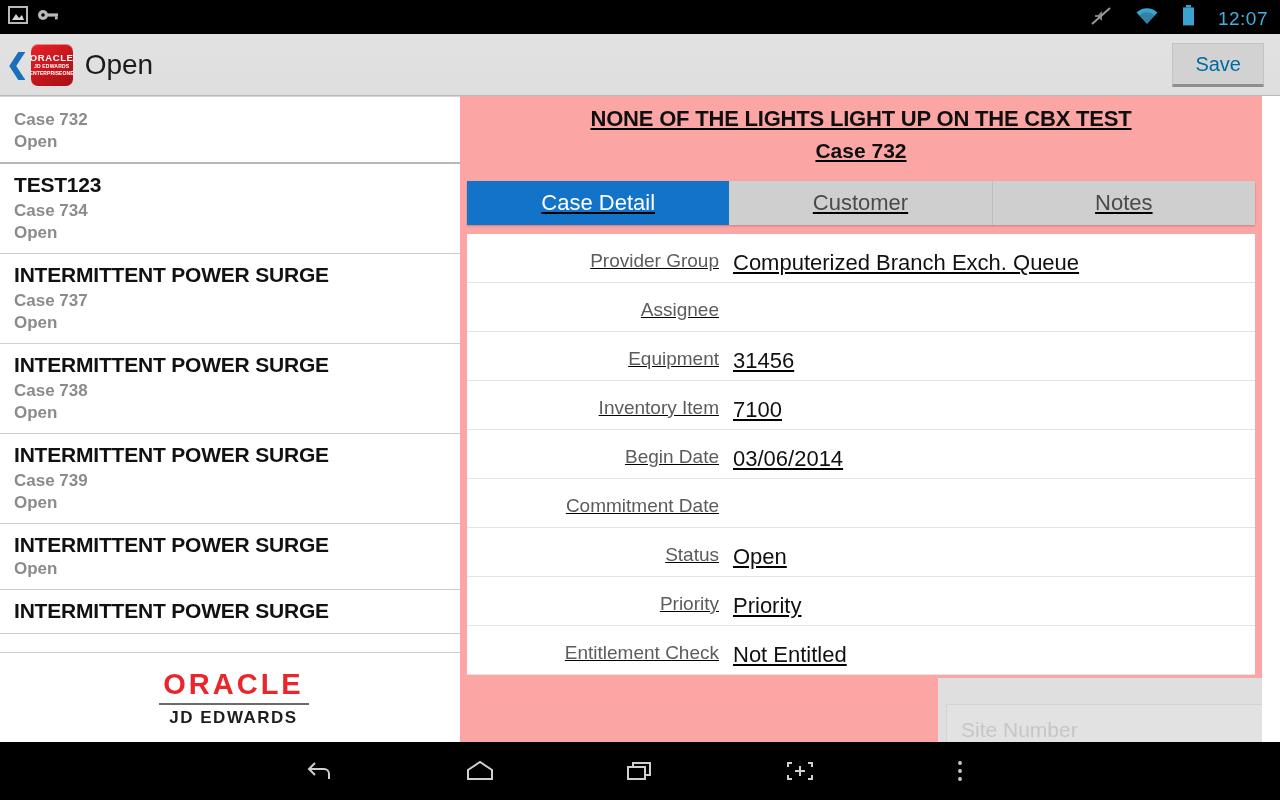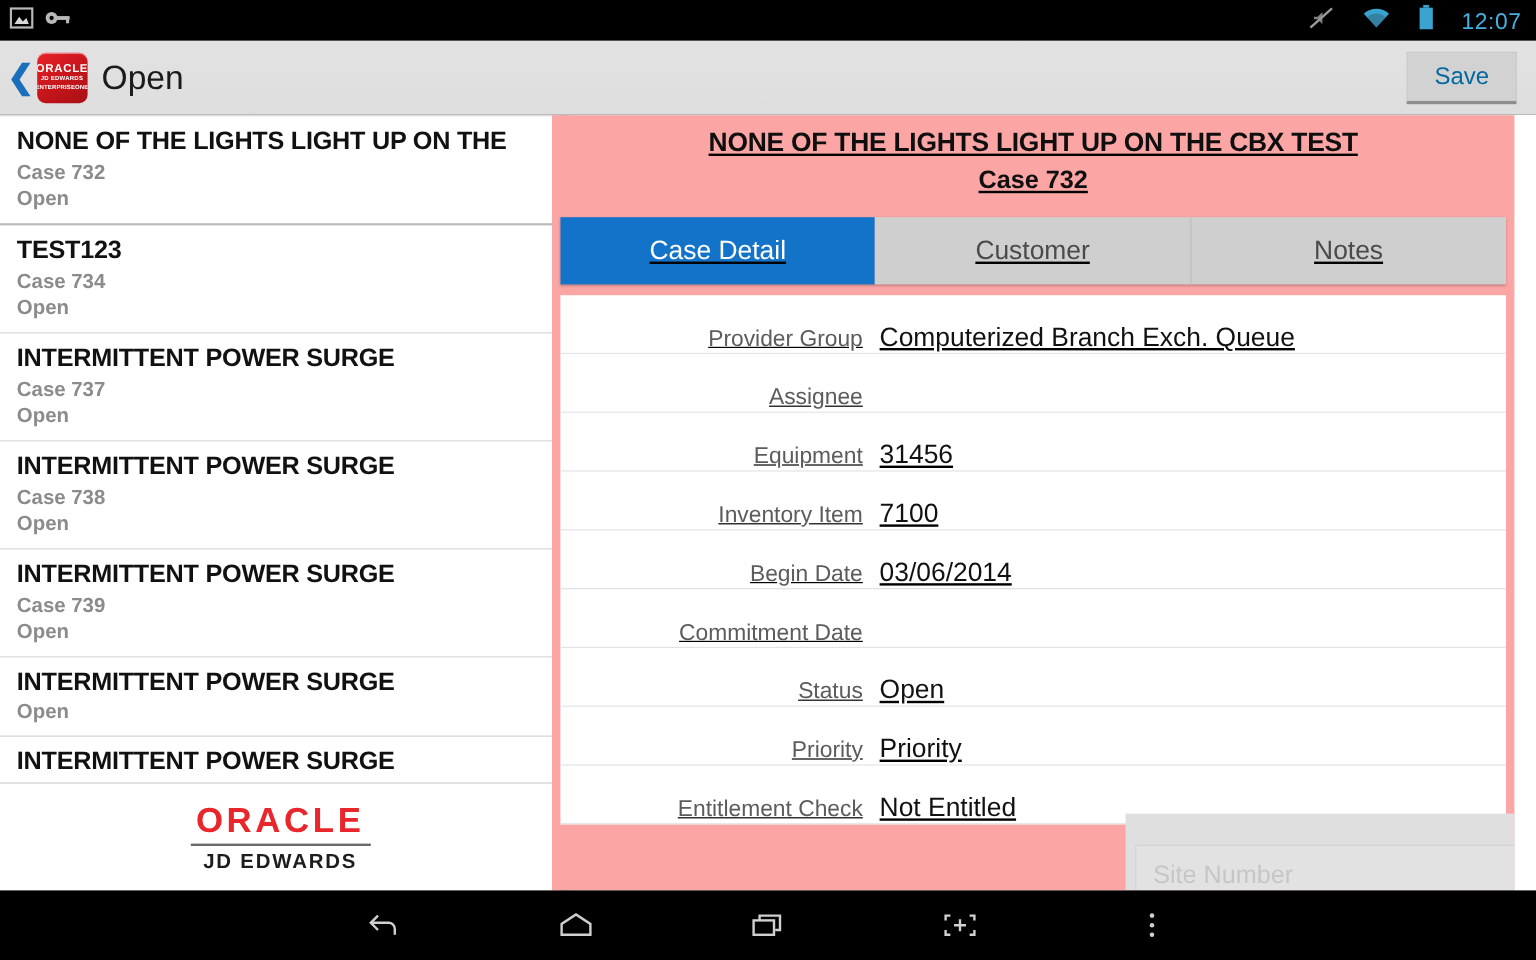--- a/index.html
+++ b/index.html
@@ -99,35 +99,35 @@
 
   
   .detail-pane {
     position:absolute; left:460px; top:0; width:802px; height:646px;
     background:#fca5a5; overflow:hidden;text-decoration:underline;
   }
   .detail-head { padding:10px 14px 0; text-align:center; }
   .dh-title { font-size:22px; font-weight:bold; color:#0f0f0f; letter-spacing:-.2px; }
   .dh-case { font-size:21px; font-weight:bold; color:#0f0f0f; margin-top:7px; }
 
-  .tabs { display:flex; margin:18px 7px 0 7px; height:56px;
+  .tabs { display:flex; margin:18px 7px 0 7px; height:44px;
           box-shadow:0 1px 2px rgba(0,0,0,.22); }
   .tab {
     flex:1; display:flex; align-items:center; justify-content:center;
     background:#cfcfcf; color:#4a4a4a; font-size:22px; cursor:pointer;
     border-right:1px solid #bdbdbd;
   }
   .tab:last-child { border-right:none; }
   .tab.active { background:#1373c8; color:#fff; border-right:none; }
 
   .rows { margin:9px 7px 0 0; padding-left:7px; }
   .row {
-    display:flex; align-items:flex-end; height:49px;
+    display:flex; align-items:flex-start; height:49px;
     background:#fff; border-bottom:1px solid #dfe4e8;
-    padding:0 10px;
+    padding:16px 10px;
   }
   .row .label {
     width:256px; text-align:right; padding-right:14px;
     font-size:19px; color:#5c5c5c; font-weight:400;
   }
   .row .value { font-size:22px; color:#111; }
 
   
   .bottom-strip {
     position:absolute; left:478px; bottom:0; width:802px; height:64px;
@@ -201,21 +201,20 @@
       <div class="l3">ENTERPRISEONE</div>
     </div>
     <div class="app-title">Open</div>
     <button class="save-btn">Save</button>
   </div>
 
   <div class="content">
 
     <div class="list-pane">
       <div class="list-item first">
-        <div class="li-title">NONE OF THE LIGHTS LIGHT UP ON THE</div>
         <div class="li-sub">Case 732</div>
         <div class="li-sub2">Open</div>
       </div>
       <div class="list-item">
         <div class="li-title">TEST123</div>
         <div class="li-sub">Case 734</div>
         <div class="li-sub2">Open</div>
       </div>
       <div class="list-item">
         <div class="li-title">INTERMITTENT POWER SURGE</div>

